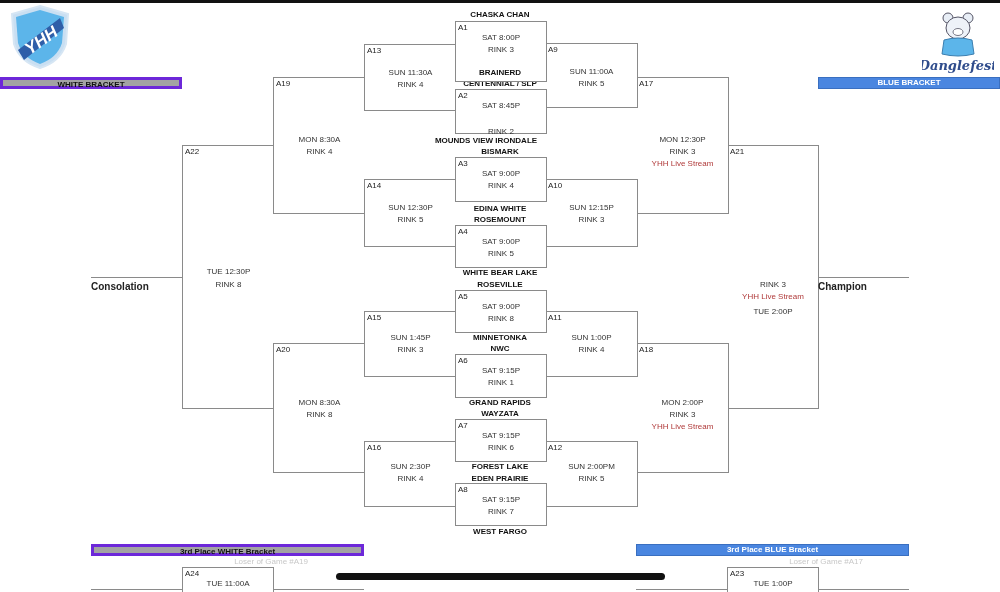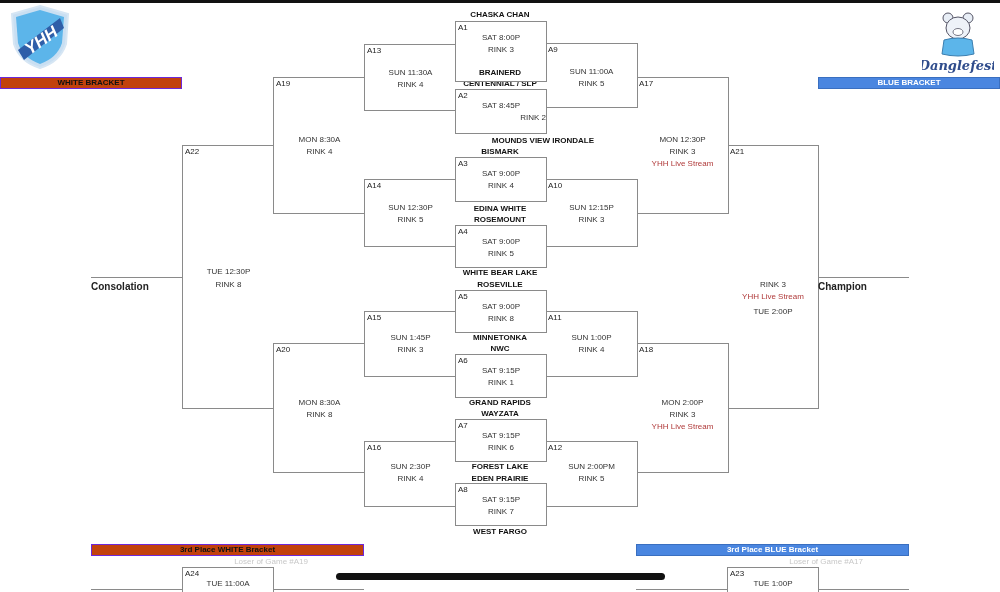--- a/index.html
+++ b/index.html
@@ -6,21 +6,21 @@
   body { width:1000px; height:592px; position:relative; overflow:hidden; background:#fff;
          font-family:"Liberation Sans", sans-serif; color:#222; }
   .topbar { position:absolute; left:0; top:0; width:1000px; height:3px; background:#111; }
   .box { position:absolute; border:1px solid #8a8a8a; box-sizing:border-box; background:transparent; }
   .gid { position:absolute; left:2px; top:1px; font-size:8px; color:#222; }
   .info { position:absolute; left:0; right:0; text-align:center; font-size:8px; line-height:12px; color:#333; }
   .live { color:#b03a3a; }
   .team { position:absolute; width:140px; text-align:center; font-size:8px; font-weight:bold; color:#111; line-height:10px; }
   .hline { position:absolute; height:1px; background:#8a8a8a; }
   .header { position:absolute; height:12px; box-sizing:border-box; font-size:8px; font-weight:bold; text-align:center; line-height:10px; }
-  .header.white { border:1px solid #6d28d9; background:#c2410c; color:#111; }
+  .header.white { border:3px solid #6d28d9; background:#a3a3a3; color:#111; }
   .header.blue { background:#4a86e0; color:#fff; border:1px solid #3a6fc0; }
   .endlabel { position:absolute; font-size:10px; font-weight:bold; text-align:left; width:91px; }
   .loser { position:absolute; font-size:8px; color:#c8c8c8; text-align:right; width:180px; }
   .homebar { position:absolute; left:336px; top:573px; width:329px; height:7px; border-radius:4px; background:#111; }
 </style>
 </head>
 <body>
 
 <div class="topbar"></div>
 
@@ -42,21 +42,21 @@
     <text x="36" y="58" font-family="DejaVu Serif, serif" font-size="13" font-style="italic" font-weight="bold" fill="#2f4c8c" text-anchor="middle">Danglefest</text>
   </svg>
 </div>
 
 <div class="header white" style="left:0;top:77px;width:182px;">WHITE BRACKET</div>
 <div class="header blue" style="left:818px;top:77px;width:182px;">BLUE BRACKET</div>
 
 <div class="team" style="left:430px;top:10px;">CHASKA CHAN</div>
 <div class="team" style="left:430px;top:68px;">BRAINERD</div>
 <div class="team" style="left:430px;top:79px;">CENTENNIAL / SLP</div>
-<div class="team" style="left:454px;top:136px;text-align:right;">MOUNDS VIEW IRONDALE</div>
+<div class="team" style="left:416px;top:136px;">MOUNDS VIEW IRONDALE</div>
 <div class="team" style="left:430px;top:147px;">BISMARK</div>
 <div class="team" style="left:430px;top:204px;">EDINA WHITE</div>
 <div class="team" style="left:430px;top:215px;">ROSEMOUNT</div>
 <div class="team" style="left:430px;top:268px;">WHITE BEAR LAKE</div>
 <div class="team" style="left:430px;top:280px;">ROSEVILLE</div>
 <div class="team" style="left:430px;top:333px;">MINNETONKA</div>
 <div class="team" style="left:430px;top:344px;">NWC</div>
 <div class="team" style="left:430px;top:398px;">GRAND RAPIDS</div>
 <div class="team" style="left:430px;top:409px;">WAYZATA</div>
 <div class="team" style="left:430px;top:462px;">FOREST LAKE</div>
@@ -64,21 +64,21 @@
 <div class="team" style="left:430px;top:527px;">WEST FARGO</div>
 
 <div class="box" style="left:455px;top:21px;width:92px;height:61px;">
   <span class="gid">A1</span>
   <div class="info" style="top:10px;">SAT 8:00P</div>
   <div class="info" style="top:22px;">RINK 3</div>
 </div>
 <div class="box" style="left:455px;top:89px;width:92px;height:45px;">
   <span class="gid">A2</span>
   <div class="info" style="top:10px;">SAT 8:45P</div>
-  <div class="info" style="top:22px;text-align:right;">RINK 2</div>
+  <div class="info" style="top:36px;">RINK 2</div>
 </div>
 <div class="box" style="left:455px;top:157px;width:92px;height:45px;">
   <span class="gid">A3</span>
   <div class="info" style="top:10px;">SAT 9:00P</div>
   <div class="info" style="top:22px;">RINK 4</div>
 </div>
 <div class="box" style="left:455px;top:225px;width:92px;height:43px;">
   <span class="gid">A4</span>
   <div class="info" style="top:10px;">SAT 9:00P</div>
   <div class="info" style="top:22px;">RINK 5</div>

